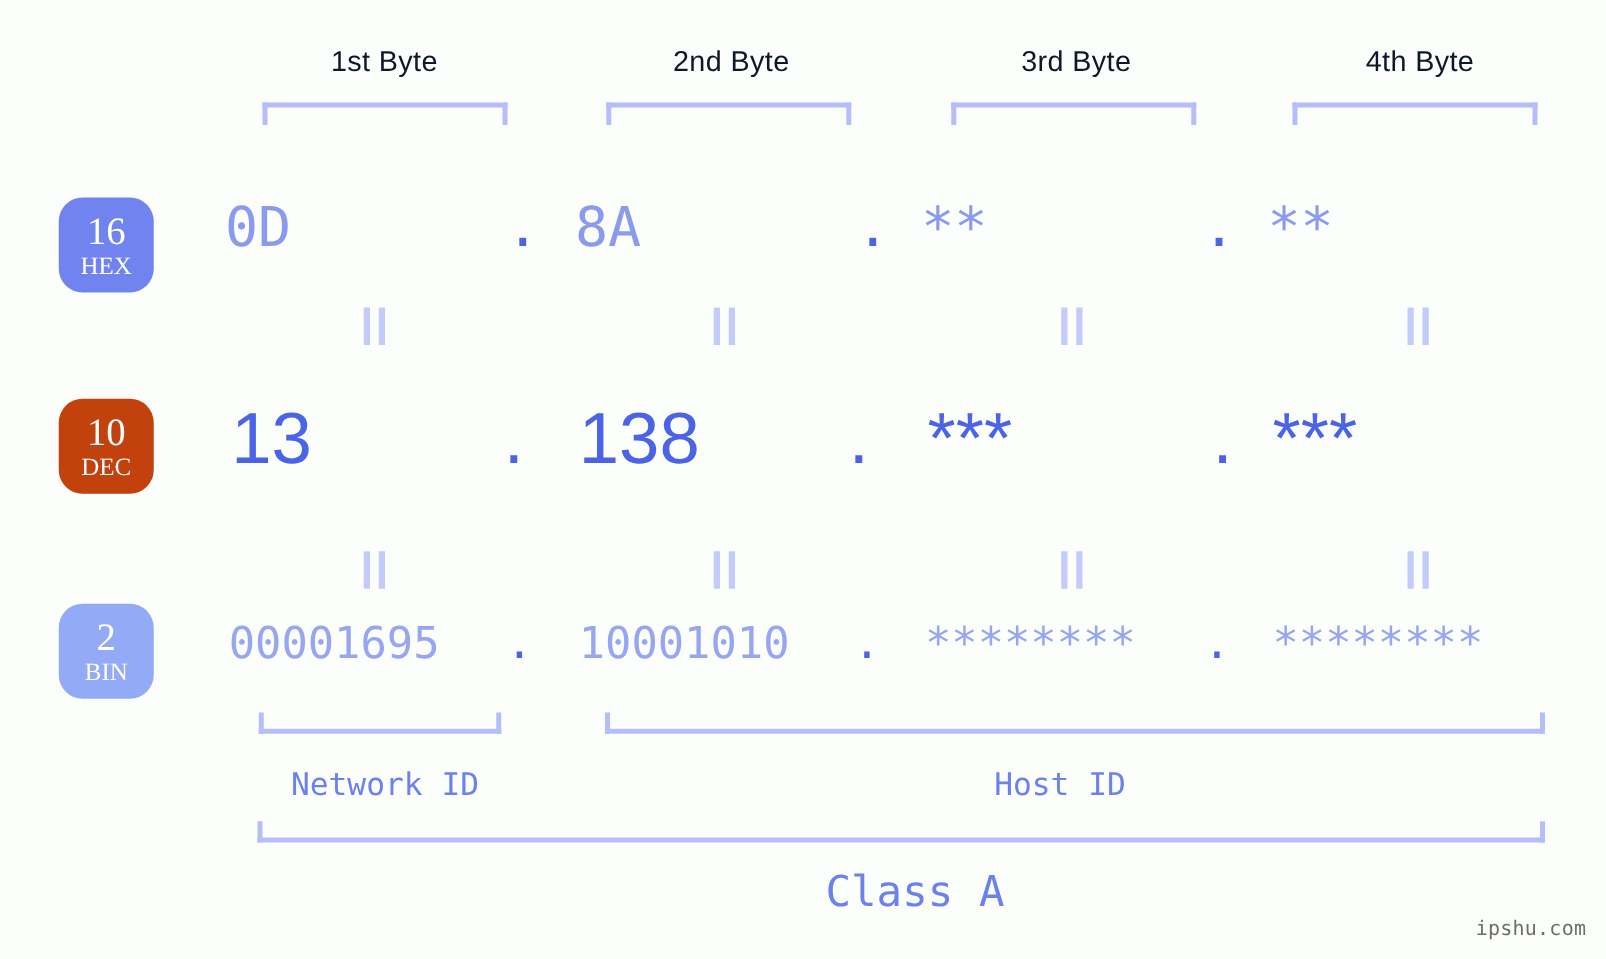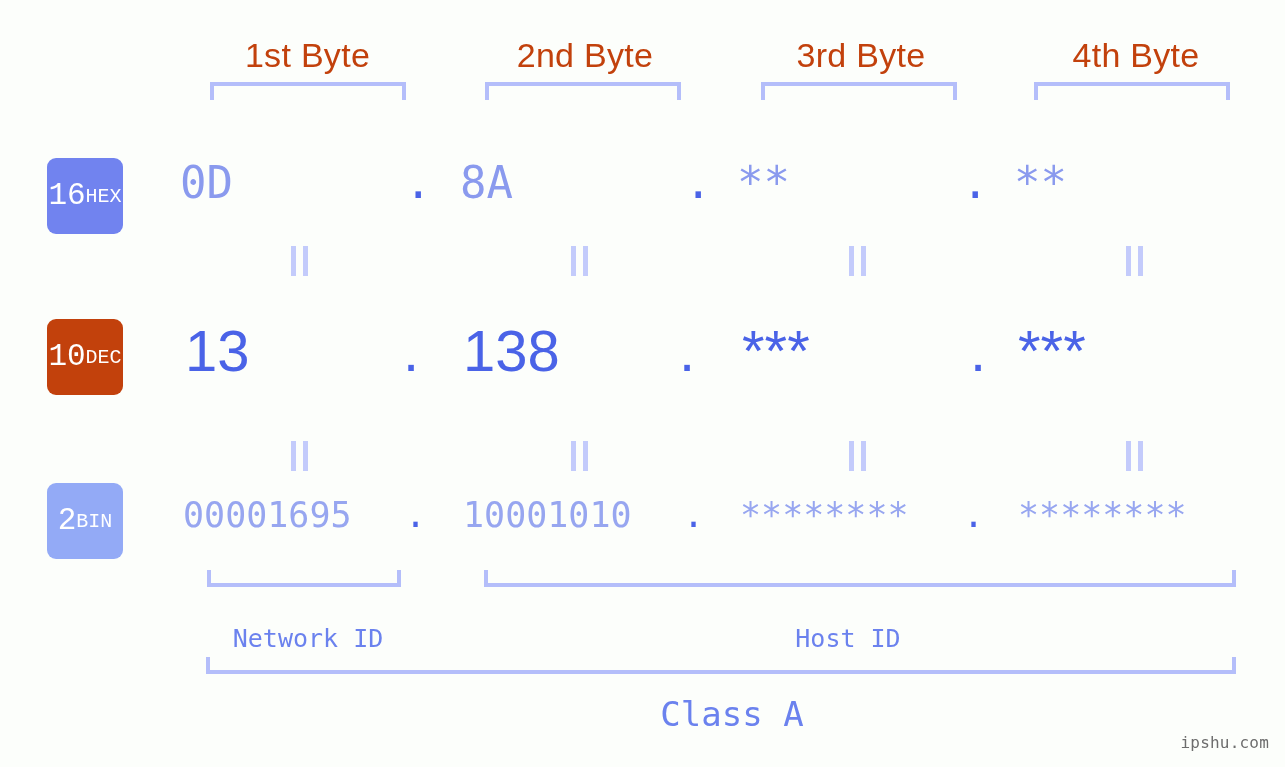--- a/index.html
+++ b/index.html
@@ -19,22 +19,22 @@
     position: absolute;
     left: 0; top: 0;
     width: 1285px;
     height: 767px;
   }
 
   
   .byte-label {
     position: absolute;
     text-align: center;
-    color: #c2410c;
-    font-size: 34px;
+    color: #0f172a;
+    font-size: 23px;
     font-family: "Liberation Sans", sans-serif;
     letter-spacing: 0.3px;
     white-space: nowrap;
     top: 36px;
   }
 
   .top-bracket {
     position: absolute;
     top: 82px;
     height: 18px;
@@ -43,26 +43,27 @@
     border-right: 4px solid #b4befa;
     box-sizing: border-box;
   }
 
   
   .badge {
     position: absolute;
     left: 47px;
     width: 76px;
     height: 76px;
-    border-radius: 9px;
+    border-radius: 19px;
     color: #ffffff;
     display: flex;
+    flex-direction: column;
     align-items: center;
     justify-content: center;
-    font-family: Liberation Mono, monospace;
+    font-family: Liberation Serif, serif;
     line-height: 1;
   }
   .badge .num {
     font-size: 31px;
     line-height: 32px;
     font-weight: 400;
   }
   .badge .abbr {
     font-size: 20px;
     line-height: 22px;
@@ -141,21 +142,20 @@
     box-sizing: border-box;
   }
 
   .id-label {
     position: absolute;
     text-align: center;
     color: #6b82ee;
     font-family: "DejaVu Sans Mono", monospace;
     font-size: 25px;
     white-space: nowrap;
-    margin-top: 11px;
   }
 
   .class-label {
     position: absolute;
     text-align: center;
     color: #6b82ee;
     font-family: "DejaVu Sans Mono", monospace;
     font-size: 34px;
     white-space: nowrap;
   }

